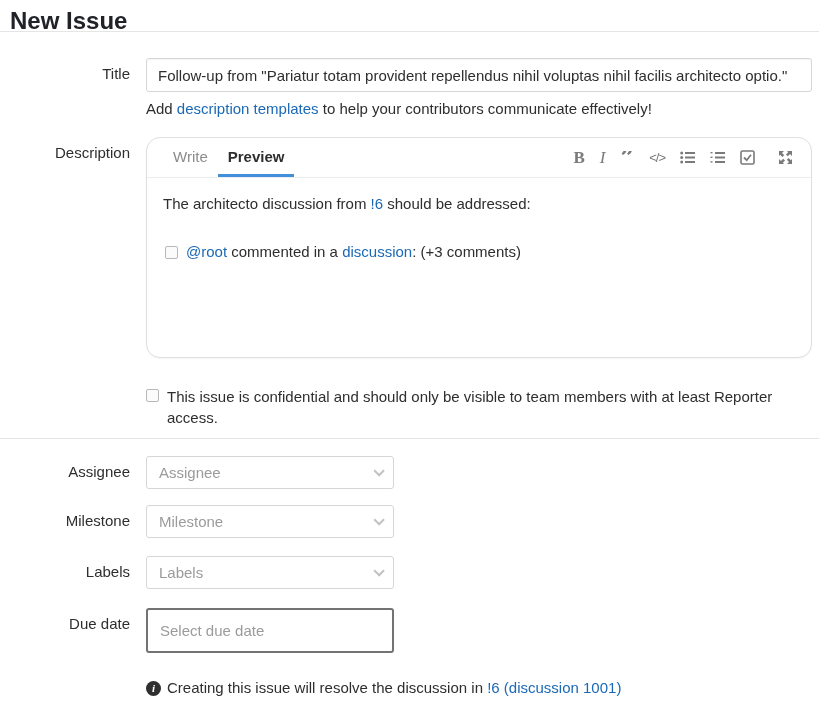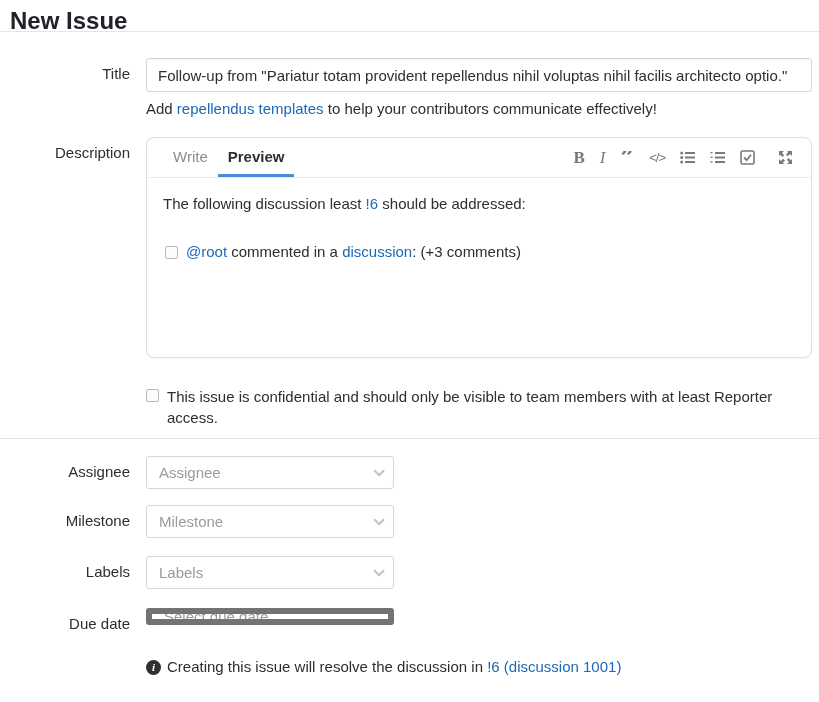--- a/index.html
+++ b/index.html
@@ -39,21 +39,21 @@
     outline: none;
     box-shadow: inset 0 1px 1px rgba(0,0,0,0.04);
   }
   .row-help { margin-top: 7px; }
   .row-help .control-col { line-height: 20px; }
 
   
   .row-desc { margin-top: 18px; }
   .editor-box {
     width: 666px; height: 221px;
-    border: 1px solid #dfdfdf; border-radius: 8px;
+    border: 1px solid #dfdfdf; border-radius: 14px;
     background: #fff;
     display: flex; flex-direction: column;
     box-shadow: 0 1px 2px rgba(0,0,0,0.04);
   }
   .editor-header {
     height: 40px; flex: 0 0 40px;
     display: flex; align-items: stretch;
     border-bottom: 1px solid #ececec;
     padding-left: 16px;
   }
@@ -127,22 +127,22 @@
   .dropdown .placeholder { color: #9b9b9b; }
   .chevron {
     margin-left: auto;
     width: 8px; height: 8px;
     border-right: 2px solid #c2c2c2;
     border-bottom: 2px solid #c2c2c2;
     transform: rotate(45deg) translateY(-3px);
   }
   .assign-to-me { margin-left: 19px; line-height: 33px; }
   .date-input {
-    width: 248px; height: 17px;
-    border: 6px solid #737373; border-radius: 3px;
+    width: 248px; height: 45px;
+    border: 2px solid #737373; border-radius: 3px;
     padding: 0 12px;
     font-family: "Liberation Sans", "DejaVu Sans", sans-serif;
     font-size: 15px; color: #2e2e2e;
     outline: none;
   }
   .date-input::placeholder { color: #9b9b9b; opacity: 1; }
 
   
   .row-note { margin-top: 25px; }
   .row-note .control-col { display: flex; align-items: center; line-height: 20px; }
@@ -166,21 +166,21 @@
 <div class="form-row row-title">
   <label class="label-col">Title</label>
   <div class="control-col">
     <input class="title-input" type="text" value="Follow-up from &quot;Pariatur totam provident repellendus nihil voluptas nihil facilis architecto optio.&quot;" style="">
   </div>
 </div>
 
 <div class="form-row row-help">
   <span class="label-col"></span>
   <div class="control-col">
-    <span>Add </span><a class="link">repellendus templates</a><span> to help your contributors communicate effectively!</span>
+    <span>Add </span><a class="link">description templates</a><span> to help your contributors communicate effectively!</span>
   </div>
 </div>
 
 <div class="form-row row-desc">
   <label class="label-col">Description</label>
   <div class="control-col">
     <div class="editor-box">
       <div class="editor-header">
         <span class="tab tab-write">Write</span>
         <span class="tab tab-preview">Preview</span>
@@ -220,21 +220,21 @@
               <path d="M1 1 h5 l-2 2 2.2 2.2 -1.8 1.8 L2.2 4.8 1 6z"></path>
               <path d="M14 1 v5 l-2-2 -2.2 2.2 -1.8-1.8 L10.2 2.2 9 1z"></path>
               <path d="M1 14 v-5 l2 2 2.2-2.2 1.8 1.8 L4.8 12.8 6 14z"></path>
               <path d="M14 14 h-5 l2-2 -2.2-2.2 1.8-1.8 2.2 2.2 L14 9z"></path>
             </svg>
           </span>
         </div>
       </div>
       <div class="editor-content">
         <p>
-          <span>The following discussion least </span><a class="link">!6</a><span> should be addressed:</span>
+          <span>The architecto discussion from </span><a class="link">!6</a><span> should be addressed:</span>
         </p>
         <div class="task-item">
           <span class="checkbox"></span>
           <span>
             <a class="link">@root</a><span> commented in a </span><a class="link">discussion</a><span>: (+3 comments)</span>
           </span>
         </div>
       </div>
     </div>
   </div>

